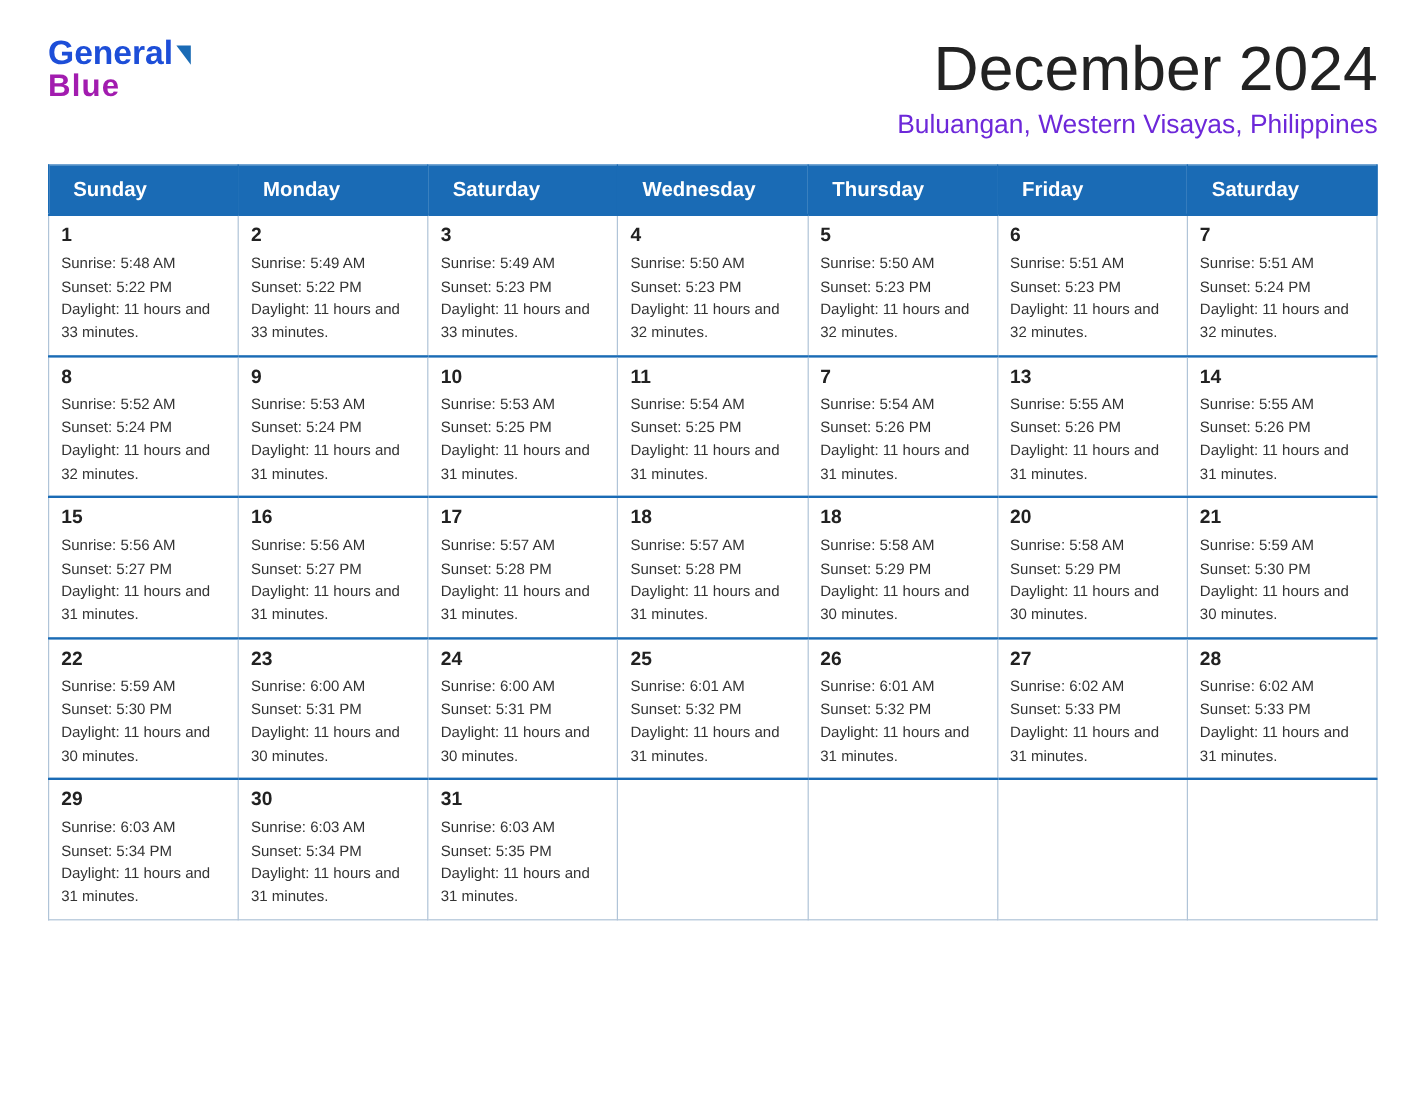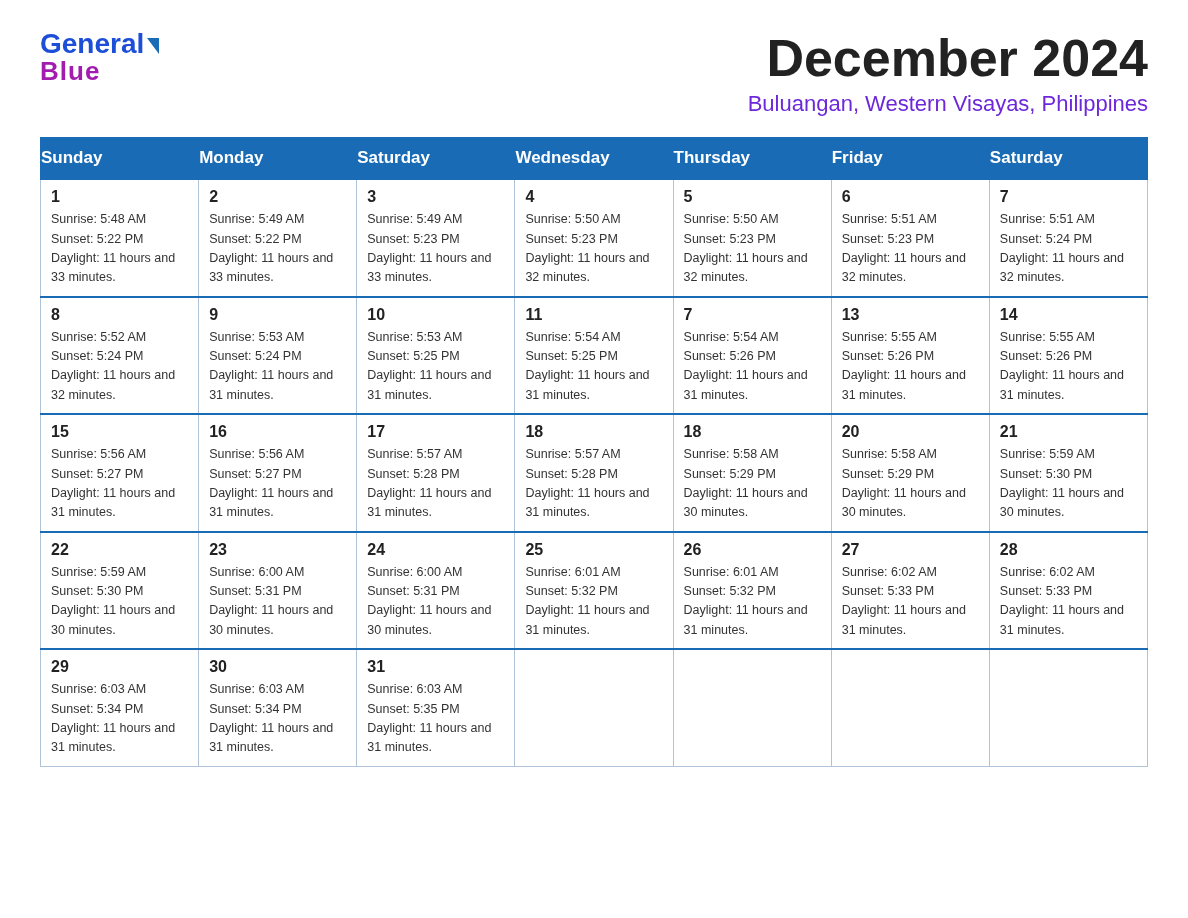--- a/index.html
+++ b/index.html
@@ -32,39 +32,39 @@
       font-size: 26px;
       font-weight: bold;
       letter-spacing: 1px;
       margin-top: -2px;
     }
     .title-block {
       text-align: right;
     }
     .month-title {
       font-size: 52px;
-      font-weight: bold;
+      font-weight: normal;
       color: #222;
       line-height: 1.1;
     }
     .location-title {
       font-size: 22px;
       color: #6d28d9;
       margin-top: 4px;
     }
     .calendar {
       width: 100%;
       border-collapse: collapse;
     }
     .calendar th {
       background-color: #1a6bb5;
       color: #fff;
       font-size: 17px;
       font-weight: bold;
-      padding: 10px 0;
+      padding: 10px 20px;
       text-align: left;
       border: 1px solid #1a6bb5;
     }
     .calendar td {
       border: 1px solid #b0c4d8;
       vertical-align: top;
       padding: 8px 10px;
       width: 14.28%;
       min-height: 110px;
       height: 110px;

